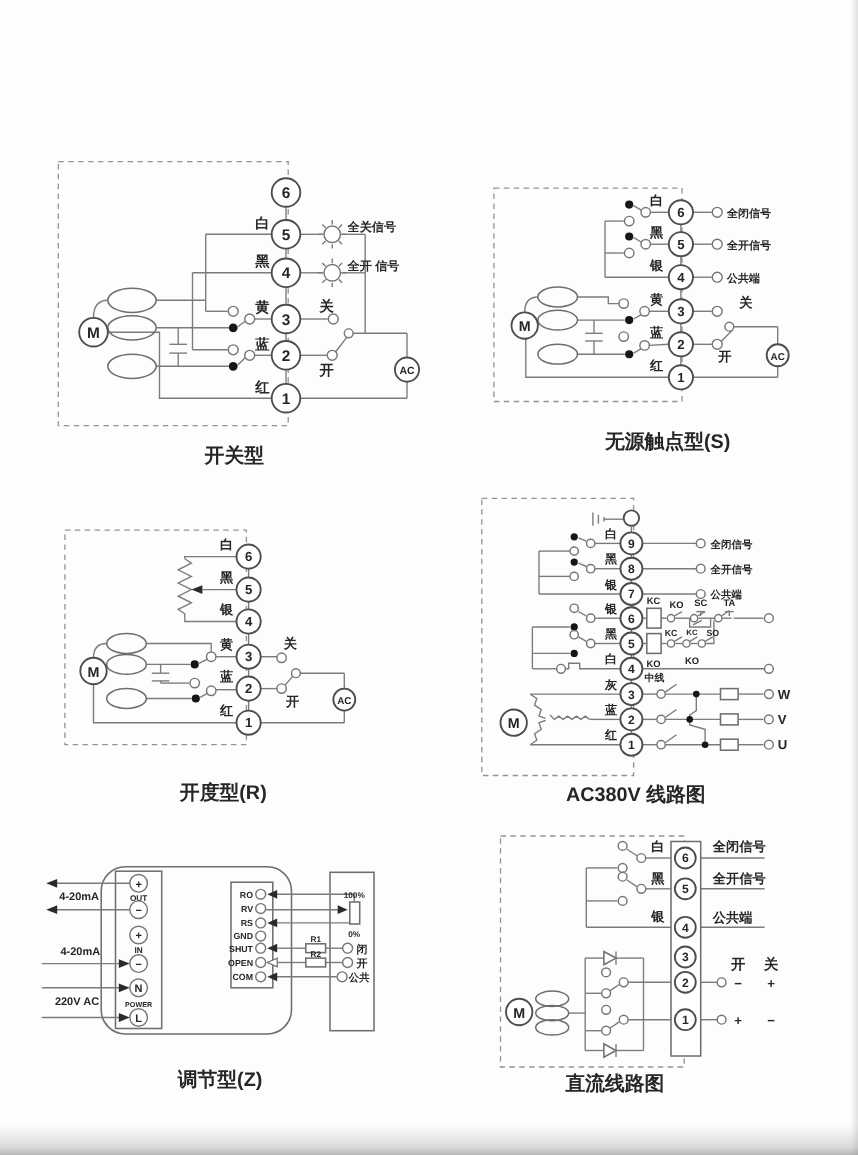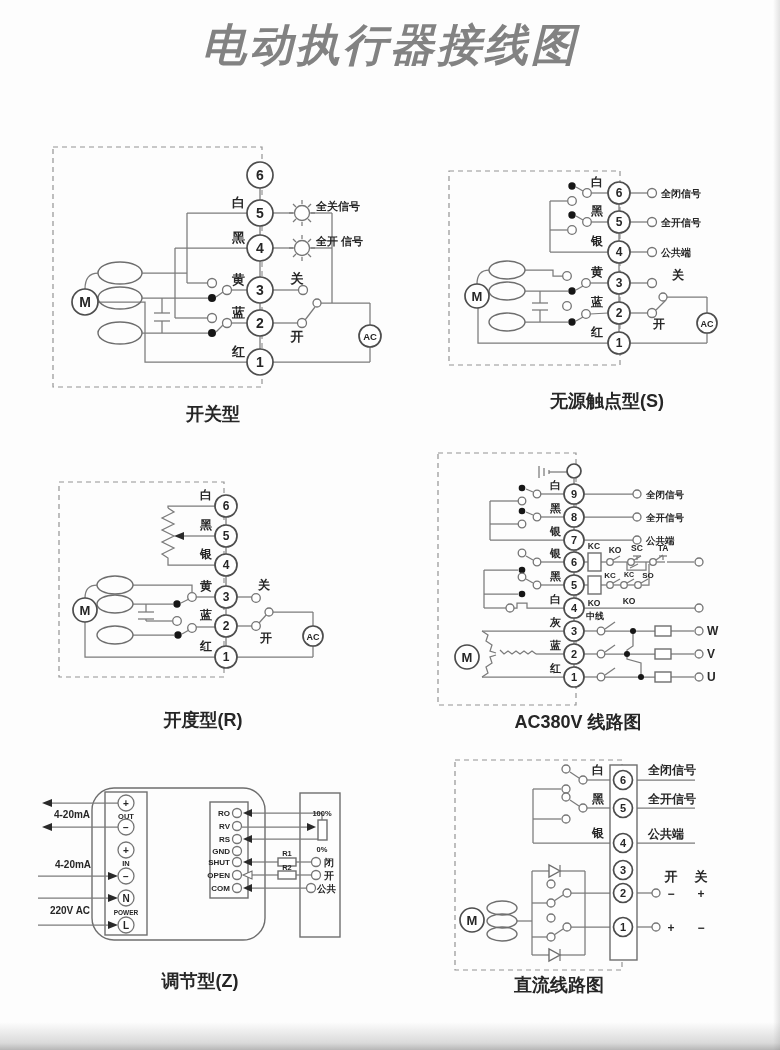--- a/index.html
+++ b/index.html
@@ -25,21 +25,20 @@
   .scan-bottom{position:absolute;left:0;right:0;bottom:0;height:28px;
     background:linear-gradient(180deg,rgba(190,190,190,0) 0%,rgba(165,165,165,.40) 75%,rgba(125,125,125,.55) 100%);}
   .scan-right{position:absolute;top:0;right:0;width:7px;height:100%;
     background:linear-gradient(90deg,rgba(190,190,190,0),rgba(165,165,165,.30));}
 </style>
 </head>
 <body>
 
 <div class="page">
 
-  <div class="title">电动执行器接线图</div>
 
   <svg style="left:40px;top:130px" width="400" height="305" viewBox="40 130 400 305">
     <rect class="dash" x="53" y="147" width="209" height="240"></rect>
     <g>
       <line class="wire" x1="260" y1="175" x2="260" y2="362"></line>
       <path class="wire" d="M85,289 Q85,273 98,273"></path>
       <line class="wire" x1="142" y1="273" x2="187" y2="273"></line>
       <line class="wire" x1="247" y1="213" x2="187" y2="213"></line>
         <line class="wire" x1="187" y1="213" x2="187" y2="283"></line>
         <line class="wire" x1="187" y1="283" x2="207" y2="283"></line>

